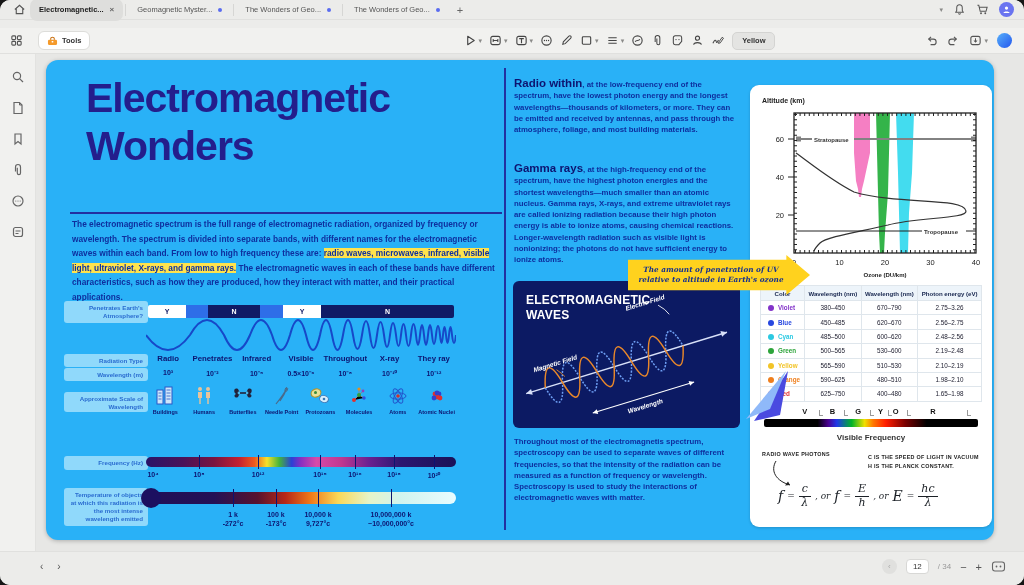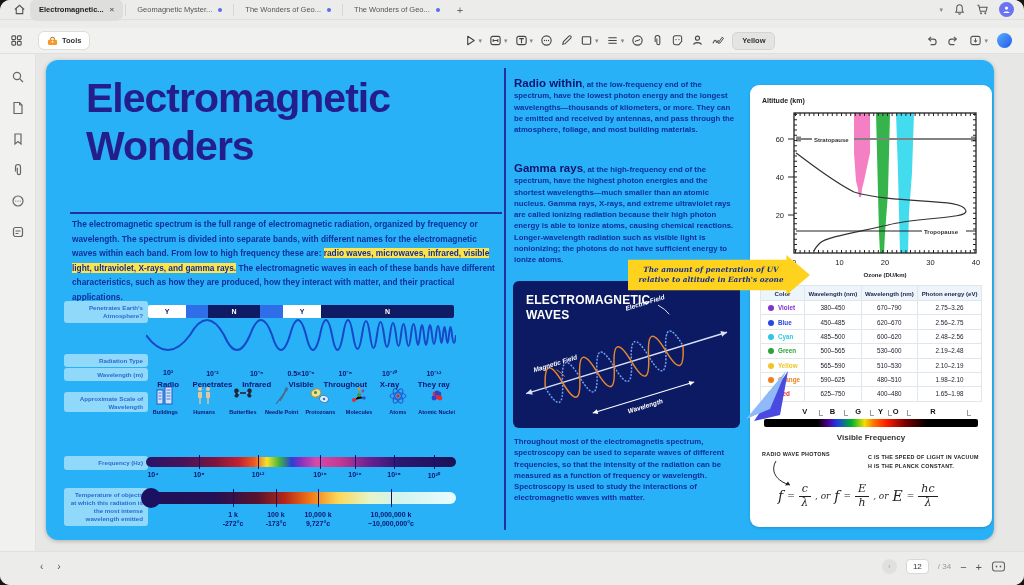--- a/index.html
+++ b/index.html
@@ -51,21 +51,21 @@
   .pg-intro .hl { background:#ffe34d; }
 
   .lbl { position:absolute; left:18px; width:84px; background:#90d9fb; border-radius:3px; color:#2a6cd0; font-size:6.2px; line-height:8px; text-align:right; padding:3px 5px; font-weight:bold; }
 
   .ynbar { left:102px; top:245px; width:306px; height:13px; display:flex; border-radius:2px; overflow:hidden; }
   .ynbar span { display:flex; align-items:center; justify-content:center; font-size:7px; font-weight:bold; }
   .yn-y { background:#fff; color:#101b66; } .yn-b { background:#2e6ee8; } .yn-n { background:#101b66; color:#fff; }
 
   .srow { left:100px; width:310px; display:flex; position:absolute; }
   .scell { flex:1; text-align:center; }
-  .rad-row { top:294px; } .rad-row .scell { font-size:7.8px; font-weight:800; color:#0d1470;margin-top:26px; }
+  .rad-row { top:294px; } .rad-row .scell { font-size:7.8px; font-weight:800; color:#0d1470; }
   .wav-row { top:309px; } .wav-row .scell { font-size:7px; font-weight:bold; color:#0d1470; }
   .scale-row { top:325px; } .scale-row .cell { flex:1; display:flex; flex-direction:column; align-items:center; }
   .scale-row .cap { font-size:5.5px; font-weight:bold; color:#0d1470; margin-top:2px; text-align:center; }
 
   .freqbar { left:100px; top:397px; width:310px; height:10px; border-radius:6px; position:absolute;
     background:linear-gradient(90deg,#2a1468 0%,#4a1258 12%,#7a1440 22%,#c42030 30%,#ee5a1e 35%,#f6e22c 39%,#44b43c 43%,#2b3fd6 47%,#8a2fc0 50%,#d84aa8 55%,#c03890 63%,#6a2090 72%,#2c1670 82%,#1a1258 100%); }
   .tick { position:absolute; width:1px; height:14px; top:-2px; background:#0d1470; }
   .fval { position:absolute; top:411px; transform:translateX(-50%); font-size:7px; font-weight:bold; color:#0d1470; }
 
   .tempbar { left:100px; top:432px; width:310px; height:12px; border-radius:7px; position:absolute;

